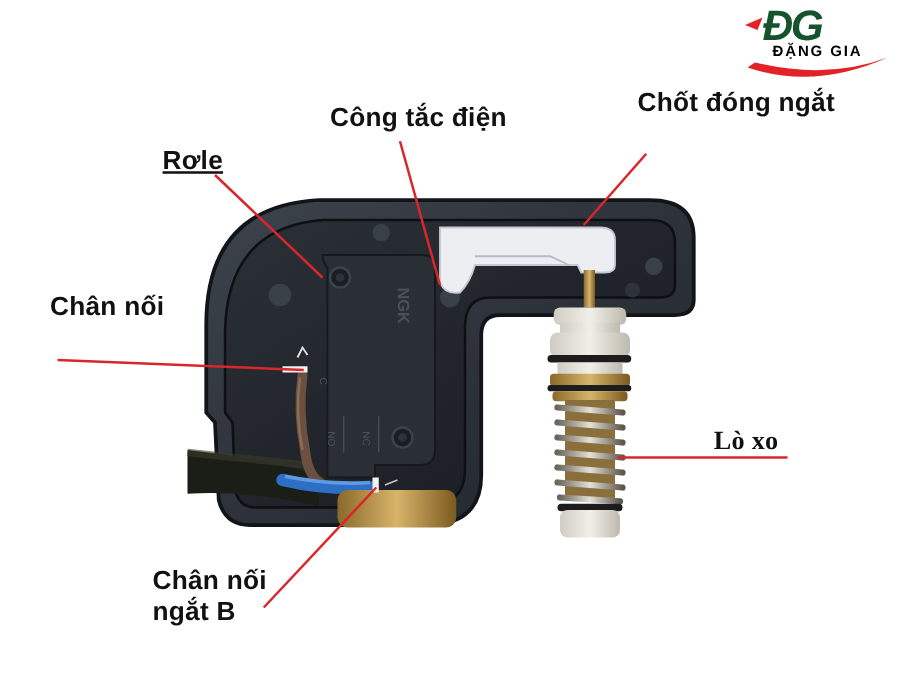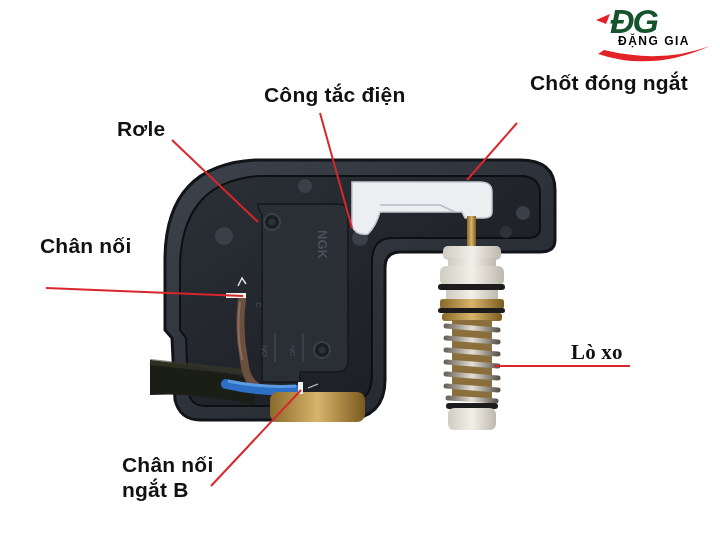--- a/index.html
+++ b/index.html
@@ -138,29 +138,29 @@
 
   <div class="logo">
     <svg width="122" height="60" viewBox="0 0 122 60" style="left:0;top:0">
       <path d="M6 48 Q60 66 118 40 Q70 58 12 44 Z" fill="#e32228"></path>
       <path d="M4 14 L18 8 L14 18 Z" fill="#e32228"></path>
     </svg>
     <span class="logo-mark">ĐG</span>
     <span class="logo-text">ĐẶNG GIA</span>
   </div>
 
-  <div class="label" style="left:117px; top:116px;">
+  <div class="label" style="left:130px; top:116px;text-decoration:underline;">
     <span>Rơle</span>
   </div>
 
   <div class="label" style="left:264px; top:82px;">
     <span>Công tắc điện</span>
   </div>
 
-  <div class="label" style="left:510px; top:70px;margin-left:20px;">
+  <div class="label" style="left:510px; top:70px;">
     <div>Chốt đóng ngắt</div>
   </div>
 
   <div class="label" style="left:40px; top:233px;">
     <div>Chân nối</div>
   </div>
 
   <div class="label" style="left:122px; top:452px;">
     <div>Chân nối</div>
     <div>ngắt B</div>

